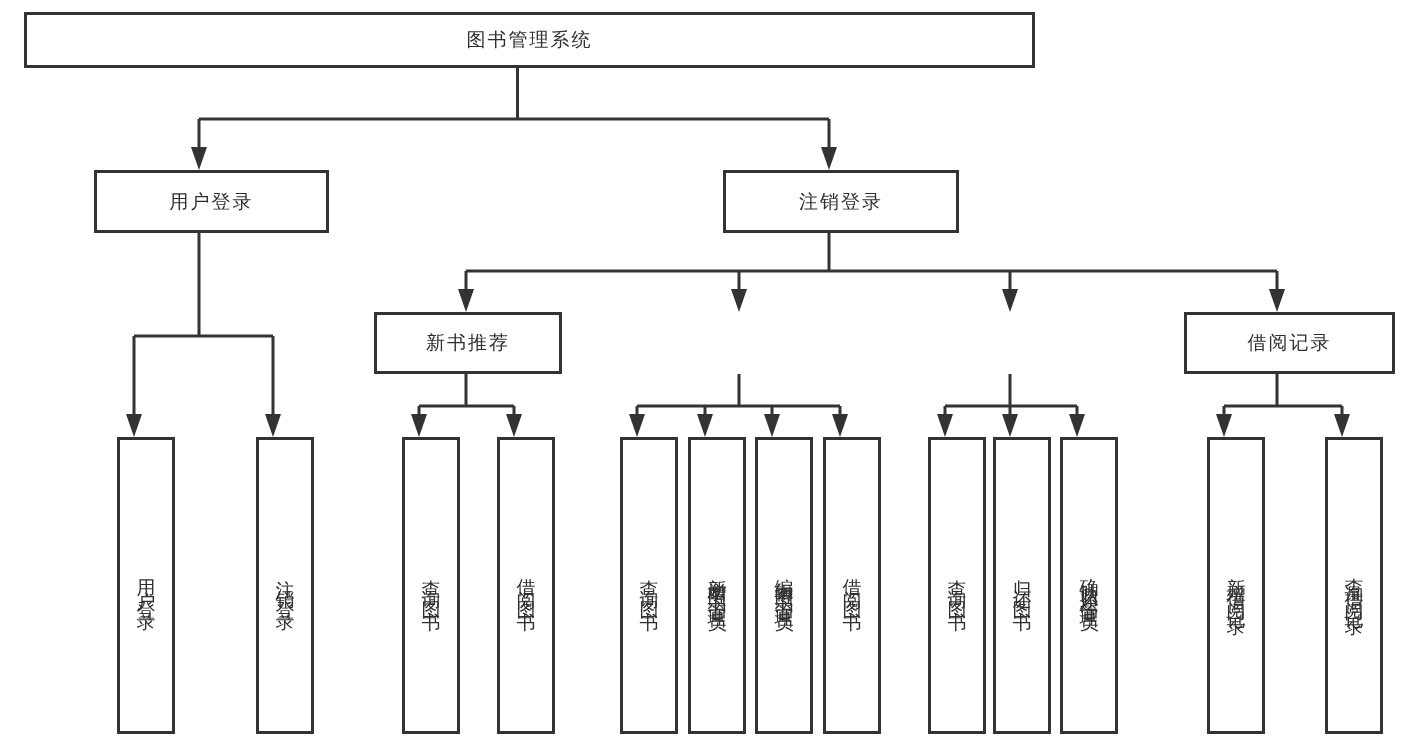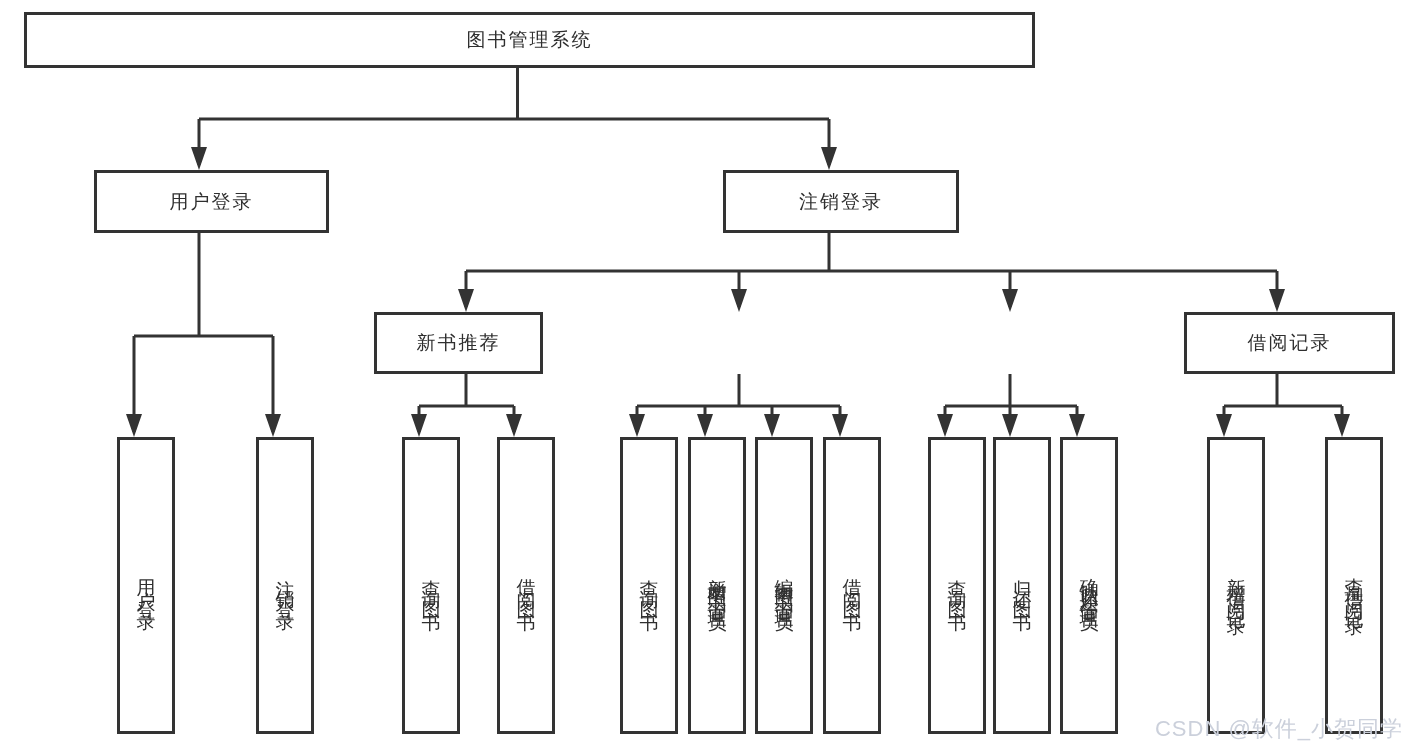--- a/index.html
+++ b/index.html
@@ -110,21 +110,21 @@
     <span class="hlabel">图书管理系统</span>
   </div>
 
   <div class="box" style="left:82px;top:170px;width:235px;height:63px">
     <span class="hlabel">用户登录</span>
   </div>
   <div class="box" style="left:711px;top:170px;width:236px;height:63px">
     <span class="hlabel">注销登录</span>
   </div>
 
-  <div class="box" style="left:362px;top:312px;width:169px;height:62px">
+  <div class="box" style="left:362px;top:312px;width:188px;height:62px">
     <span class="hlabel">新书推荐</span>
   </div>
   <div class="box" style="left:1172px;top:312px;width:211px;height:62px">
     <span class="hlabel">借阅记录</span>
   </div>
 
   <div class="box" style="left:105px;top:437px;width:58px;height:297px">
     <span class="vlabel">用户登录</span>
   </div>
   <div class="box" style="left:244px;top:437px;width:58px;height:297px">
@@ -161,15 +161,14 @@
     <span class="vlabel" style="letter-spacing:5px">确认归还（管理员）</span>
   </div>
 
   <div class="box" style="left:1195px;top:437px;width:58px;height:297px">
     <span class="vlabel" style="letter-spacing:8px">新增借阅记录</span>
   </div>
   <div class="box" style="left:1313px;top:437px;width:58px;height:297px">
     <span class="vlabel" style="letter-spacing:8px">查询借阅记录</span>
   </div>
 
-  <div class="watermark">CSDN @软件_小贺同学</div>
 
 </div>
 
 </body></html>

